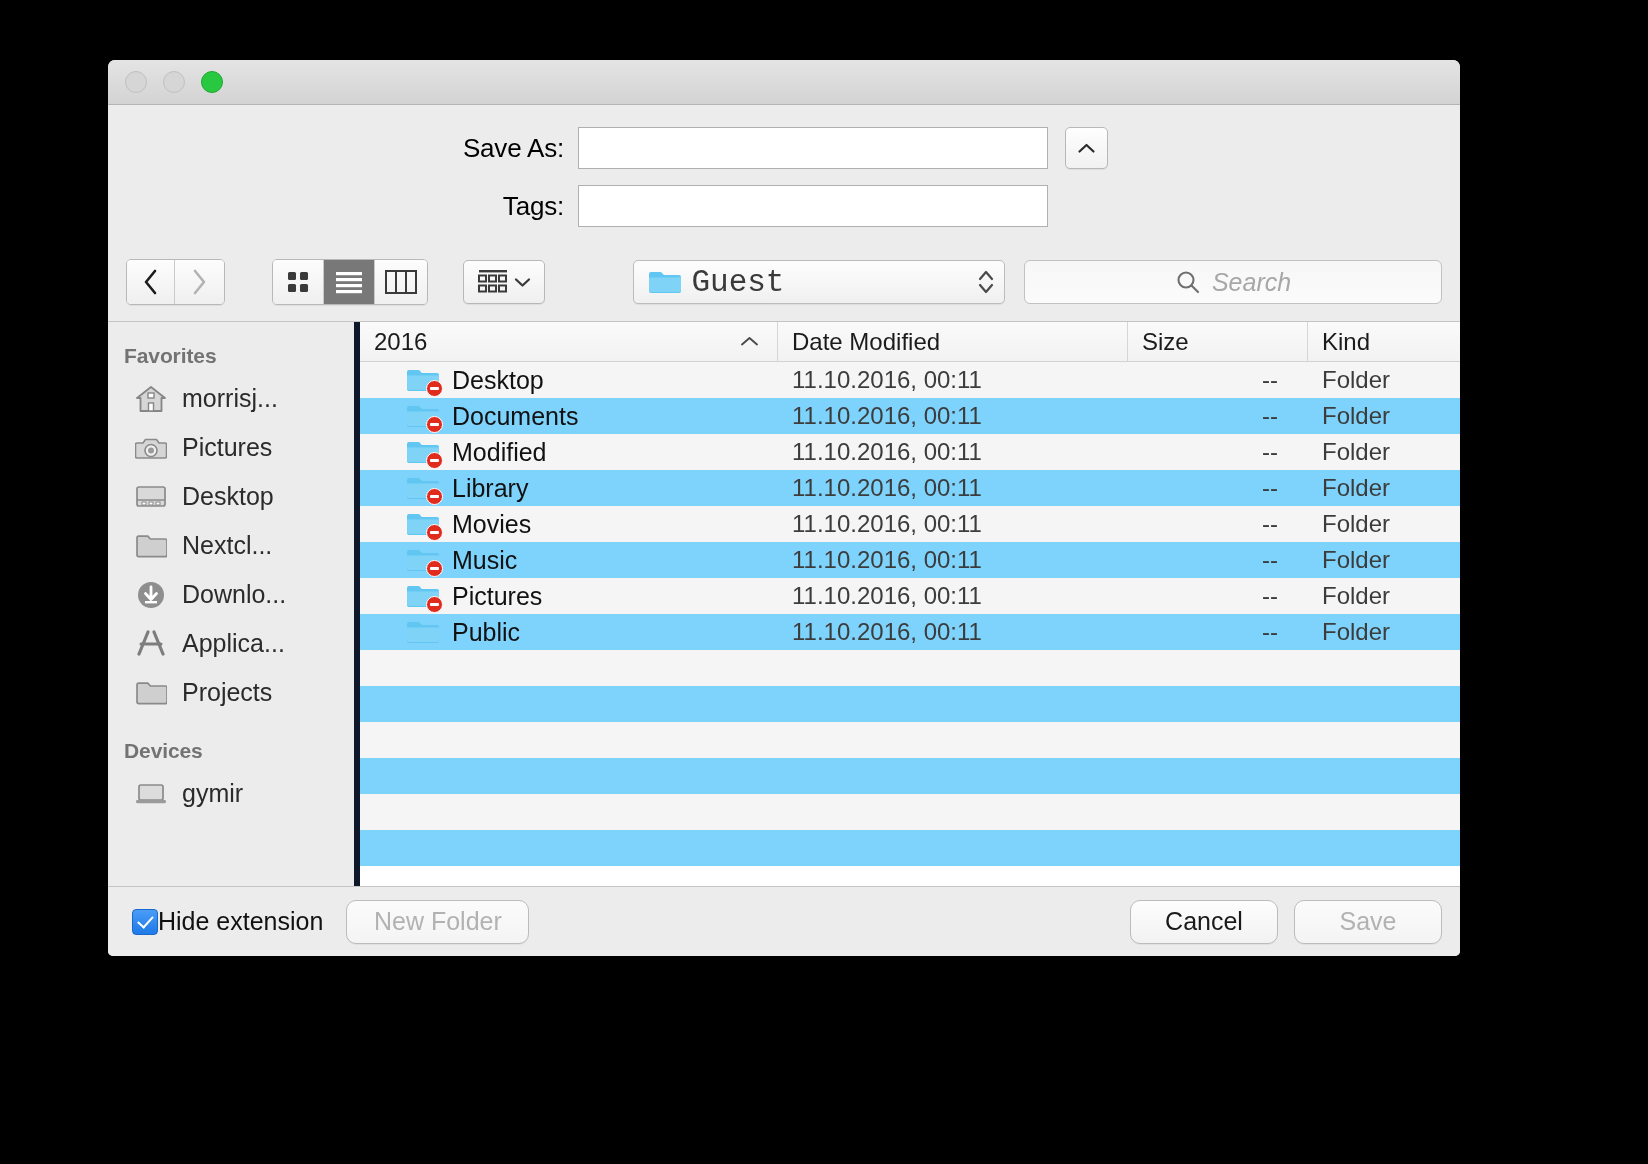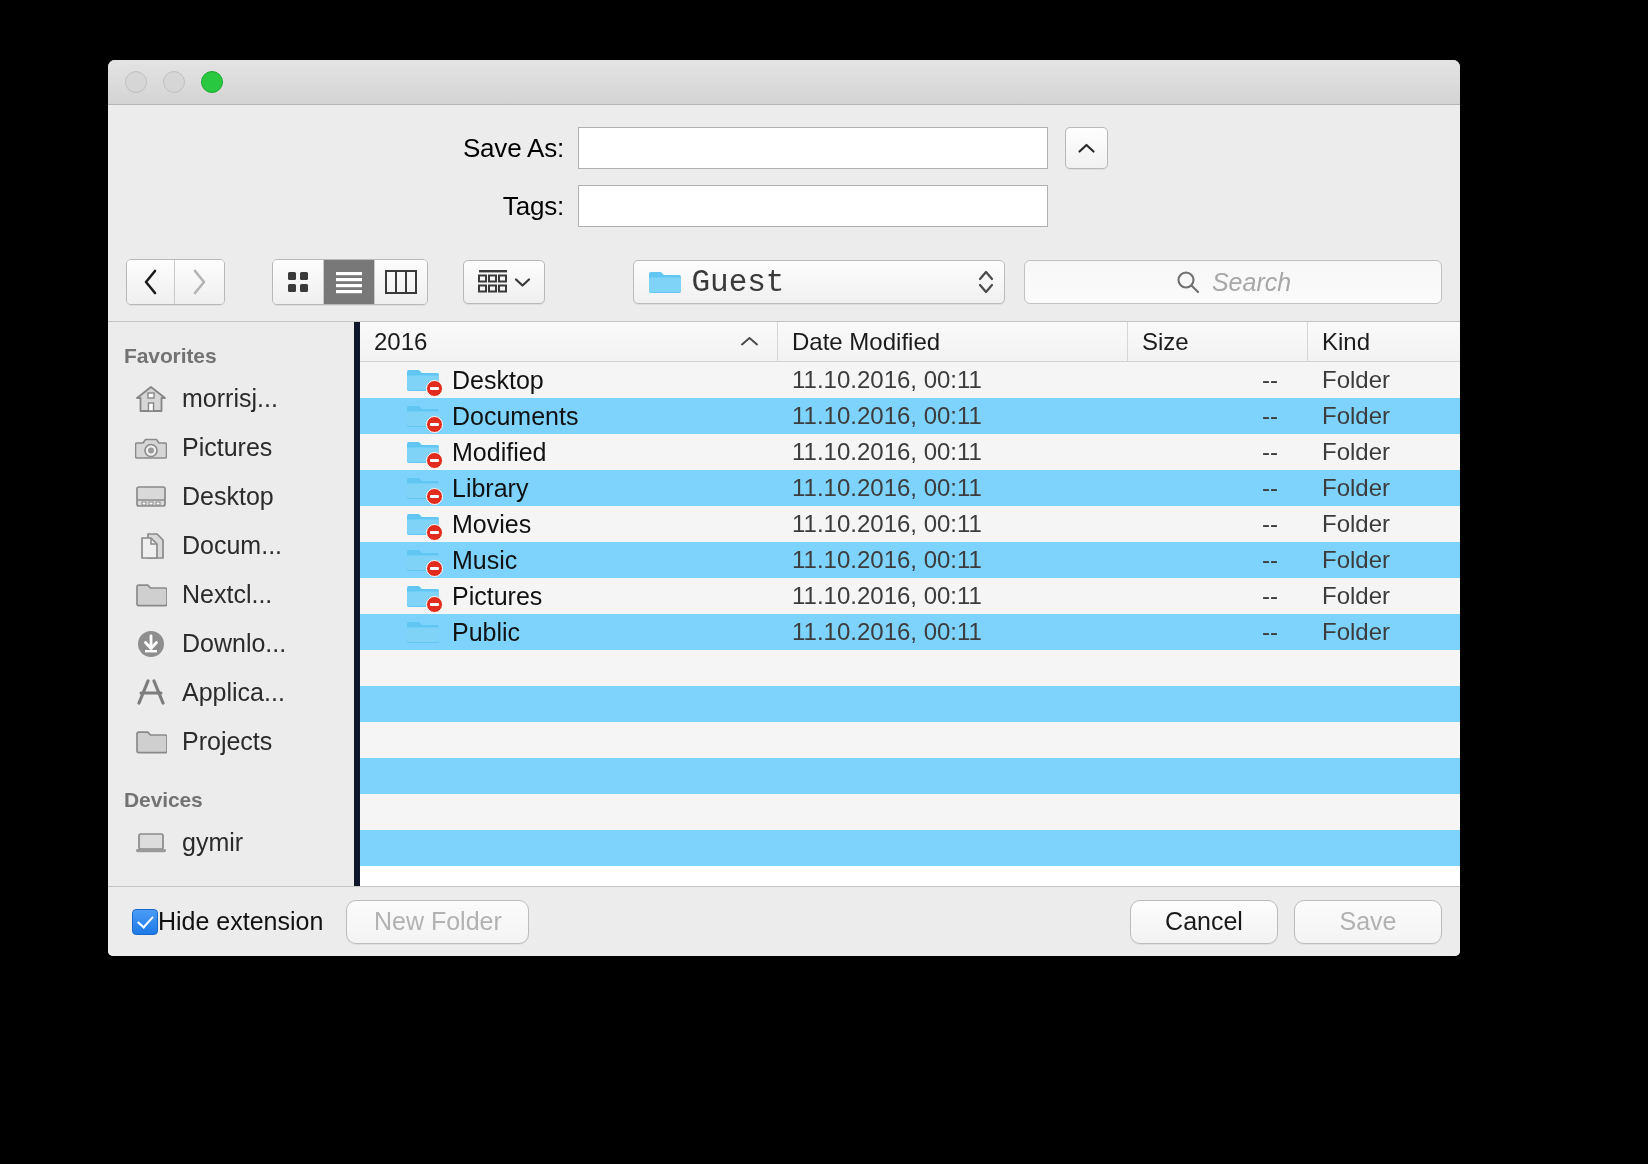--- a/index.html
+++ b/index.html
@@ -350,30 +350,20 @@
             <rect x="2" y="3" width="28" height="19" rx="2" fill="#d9d9d9" stroke="#8a8a8a" stroke-width="1.7"></rect>
             <line x1="2" y1="16" x2="30" y2="16" stroke="#8a8a8a" stroke-width="1.5"></line>
             <rect x="7" y="18" width="4" height="3" fill="#fff" stroke="#8a8a8a" stroke-width="1"></rect>
             <rect x="14" y="18" width="4" height="3" fill="#fff" stroke="#8a8a8a" stroke-width="1"></rect>
             <rect x="21" y="18" width="4" height="3" fill="#fff" stroke="#8a8a8a" stroke-width="1"></rect>
           </svg>
         </span>
         <span class="sb-label">Desktop</span>
       </div>
 
-      <div class="sb-item">
-        <span class="sb-icon">
-          <svg width="30" height="30" viewBox="0 0 30 30">
-            <path d="M12 3 h9 l6 6 v18 h-15 Z" fill="#d9d9d9" stroke="#8a8a8a" stroke-width="1.7" stroke-linejoin="round"></path>
-            <path d="M6 7 h9 l6 6 v14 h-15 Z" fill="#efefef" stroke="#8a8a8a" stroke-width="1.7" stroke-linejoin="round"></path>
-            <path d="M15 7 v6 h6" fill="none" stroke="#8a8a8a" stroke-width="1.5"></path>
-          </svg>
-        </span>
-        <span class="sb-label">Docum...</span>
-      </div>
 
       <div class="sb-item">
         <span class="sb-icon">
           <svg width="32" height="26" viewBox="0 0 32 26">
             <path d="M2 5 a1.8 1.8 0 0 1 1.8-1.8 h9 l2.6 2.8 h14.8 a1.8 1.8 0 0 1 1.8 1.8 v14 a1.8 1.8 0 0 1-1.8 1.8 H3.8 A1.8 1.8 0 0 1 2 21.8 Z" fill="#cfcfcf" stroke="#8a8a8a" stroke-width="1.7" stroke-linejoin="round"></path>
           </svg>
         </span>
         <span class="sb-label">Nextcl...</span>
       </div>
 

